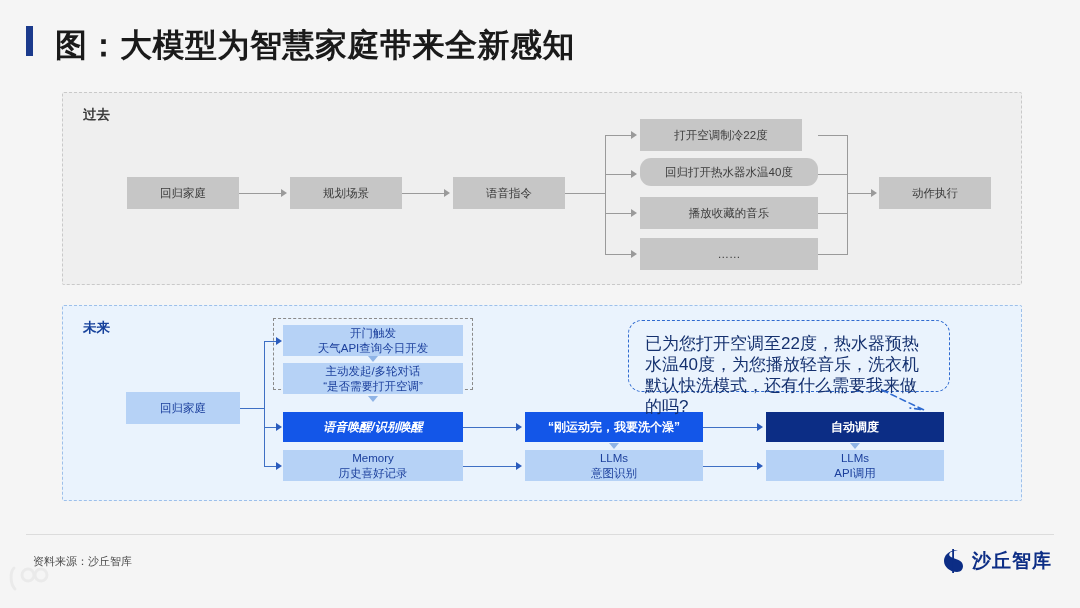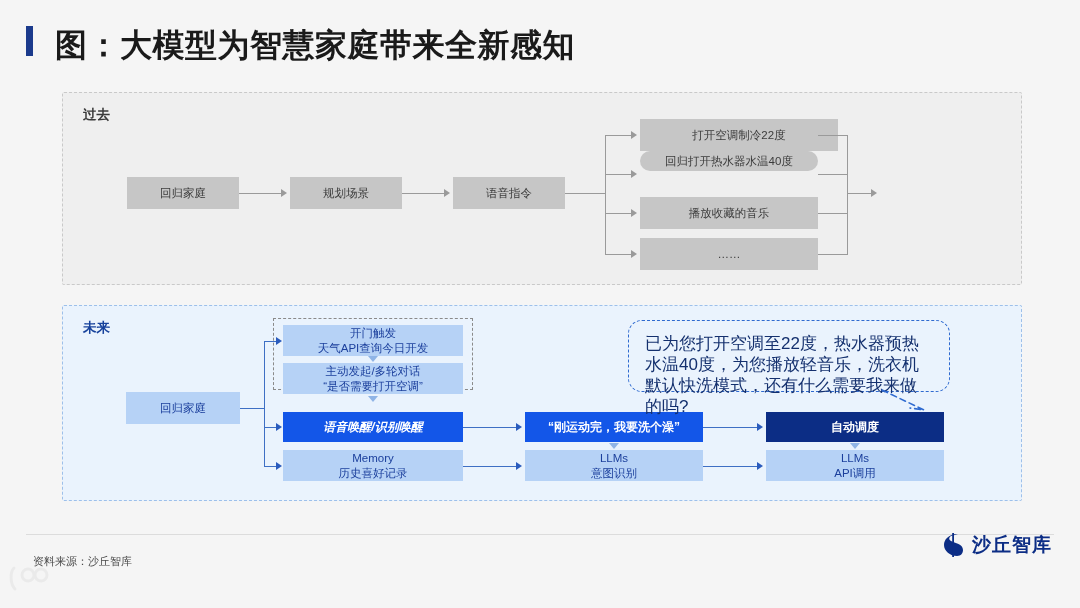--- a/index.html
+++ b/index.html
@@ -85,21 +85,21 @@
     padding: 12px 16px; text-align: left;
   }
   #bubble-tail { position: absolute; left: 880px; top: 388px; width: 50px; height: 26px; }
 
   
   #footer-divider { position: absolute; left: 26px; top: 534px; width: 1028px; height: 1px; background: #dcdcdc; }
   #source-text {
     position: absolute; left: 33px; top: 554px;
     font-size: 11px; color: #4a4a4a; white-space: nowrap;
   }
-  #logo { position: absolute; right: 28px; top: 532px; display: flex; align-items: center; gap: 7px; }
+  #logo { position: absolute; right: 28px; top: 548px; display: flex; align-items: center; gap: 7px; }
   #logo-text { font-size: 19px; font-weight: bold; color: #0c2d85; letter-spacing: 1px; }
 
   
   #watermark {
     position: absolute; left: 8px; top: 564px;
     display: flex; align-items: center; gap: 6px;
     opacity: .45; pointer-events: none;
   }
   #watermark-text {
     font-size: 23px; font-weight: bold; color: #ffffff;
@@ -114,23 +114,24 @@
   <div class="title-bar"></div>
   <div class="title-text">图：大模型为智慧家庭带来全新感知</div>
 
   <div id="past-section" class="section">
     <div class="section-label">过去</div>
   </div>
 
   <div class="node gray" style="left:127px; top:177px; width:112px; height:32px;">回归家庭</div>
   <div class="node gray" style="left:290px; top:177px; width:112px; height:32px;">规划场景</div>
   <div class="node gray" style="left:453px; top:177px; width:112px; height:32px;">语音指令</div>
-
-  <div class="node gray" style="left:640px; top:119px; width:198px; height:32px;">打开空调制冷22度</div>
-  <div class="node gray" style="left:640px; top:151px; width:178px; height:20px;border-radius:11px;">回归打开热水器水温40度</div>
+  <div class="node gray" style="left:879px; top:177px; width:112px; height:32px;">动作执行</div>
+
+  <div class="node gray" style="left:640px; top:119px; width:162px; height:32px;">打开空调制冷22度</div>
+  <div class="node gray" style="left:640px; top:158px; width:178px; height:28px;border-radius:11px;">回归打开热水器水温40度</div>
   <div class="node gray" style="left:640px; top:197px; width:178px; height:32px;">播放收藏的音乐</div>
   <div class="node gray" style="left:640px; top:238px; width:178px; height:32px;">……</div>
 
   <div class="ln" style="left:239px; top:192.5px; width:43px; height:1px;"></div>
   <div class="arrow" style="left:281px; top:189px;"></div>
 
   <div class="ln" style="left:402px; top:192.5px; width:43px; height:1px;"></div>
   <div class="arrow" style="left:444px; top:189px;"></div>
 
   <div class="ln" style="left:565px; top:192.5px; width:40px; height:1px;"></div>

